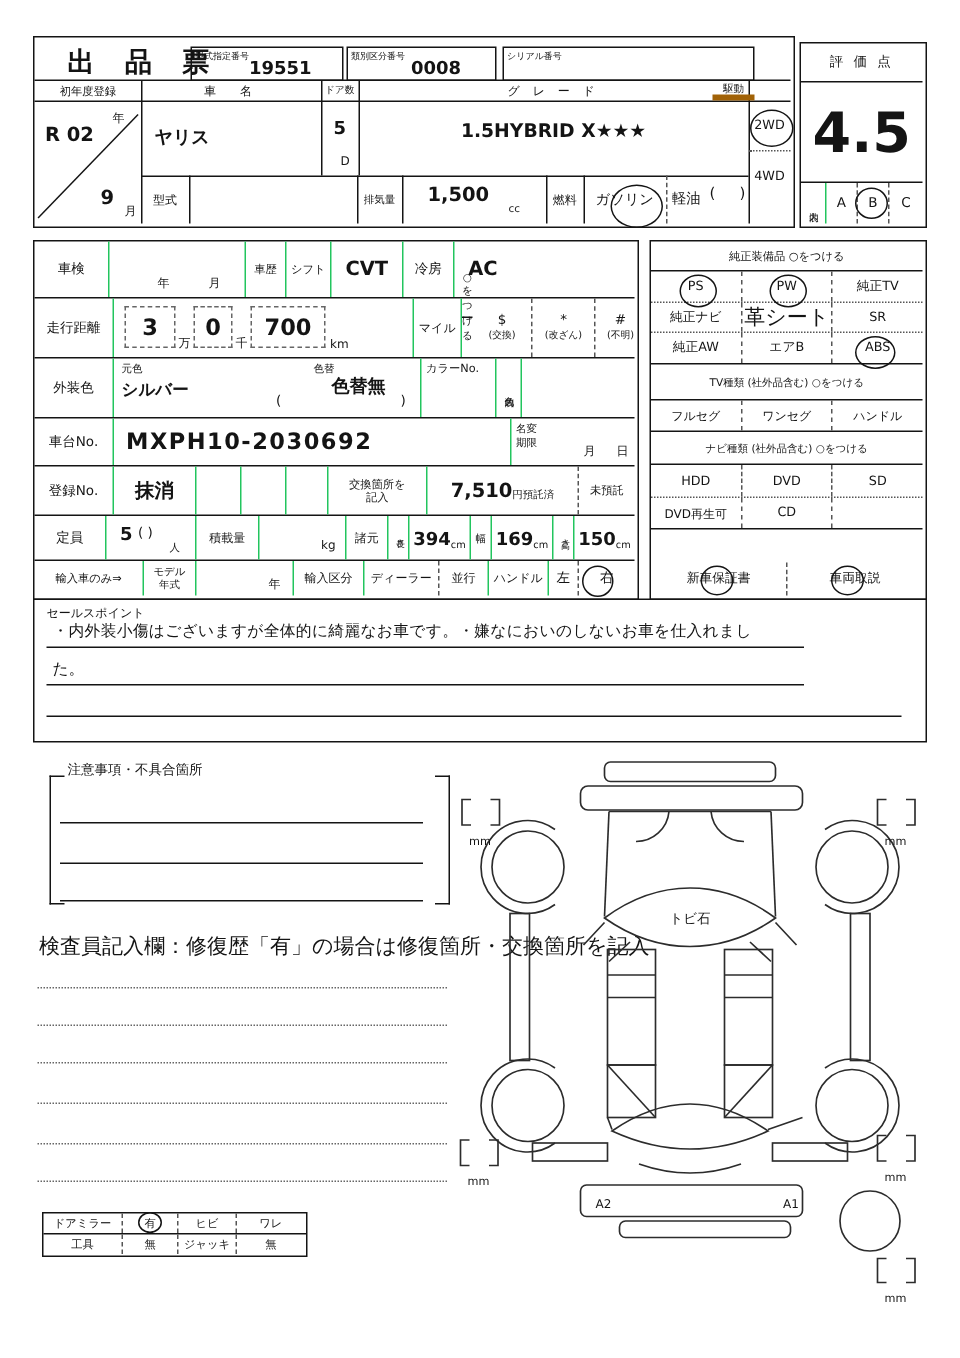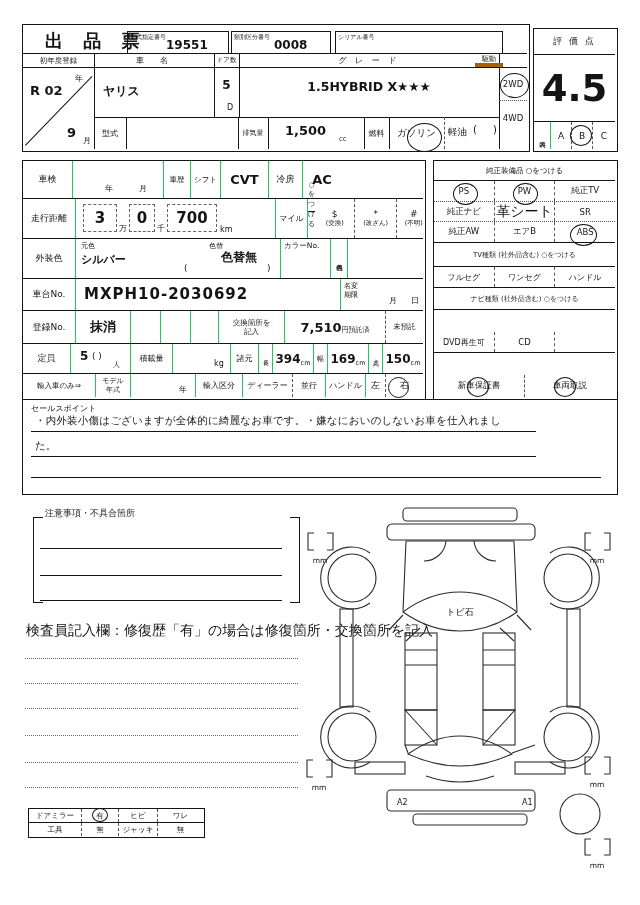--- a/index.html
+++ b/index.html
@@ -260,20 +260,25 @@
     <div class="cc brd" style="flex:1;font-size:8.5px">エアB</div>
     <div class="cc" style="flex:1;font-size:8.5px">ABS</div>
   </div>
   <div class="a cc bb" style="left:0;top:82px;width:181px;height:24px;font-size:7px">TV種類 (社外品含む) ○をつける</div>
   <div class="a fx bb" style="left:0;top:106px;width:181px;height:21px">
     <div class="cc brd" style="flex:1;font-size:8px">フルセグ</div>
     <div class="cc brd" style="flex:1;font-size:8px">ワンセグ</div>
     <div class="cc" style="flex:1;font-size:8px">ハンドル</div>
   </div>
   <div class="a cc bb" style="left:0;top:127px;width:181px;height:22px;font-size:7px">ナビ種類 (社外品含む) ○をつける</div>
+  <div class="a fx bbd" style="left:0;top:149px;width:181px;height:22px">
+    <div class="cc brd" style="flex:1;font-size:8.5px">HDD</div>
+    <div class="cc brd" style="flex:1;font-size:8.5px">DVD</div>
+    <div class="cc" style="flex:1;font-size:8.5px">SD</div>
+  </div>
   <div class="a fx bb" style="left:0;top:171px;width:181px;height:21px">
     <div class="cc brd" style="flex:1;font-size:8px">DVD再生可</div>
     <div class="cc brd" style="flex:1;font-size:8.5px">CD</div>
     <div class="cc" style="flex:1"></div>
   </div>
   <div class="a fx" style="left:0;top:214px;width:181px;height:22px">
     <div class="cc brd" style="flex:1;font-size:8.5px">新車保証書</div>
     <div class="cc" style="flex:1;font-size:8.5px">車両取説</div>
   </div>
 </div>

